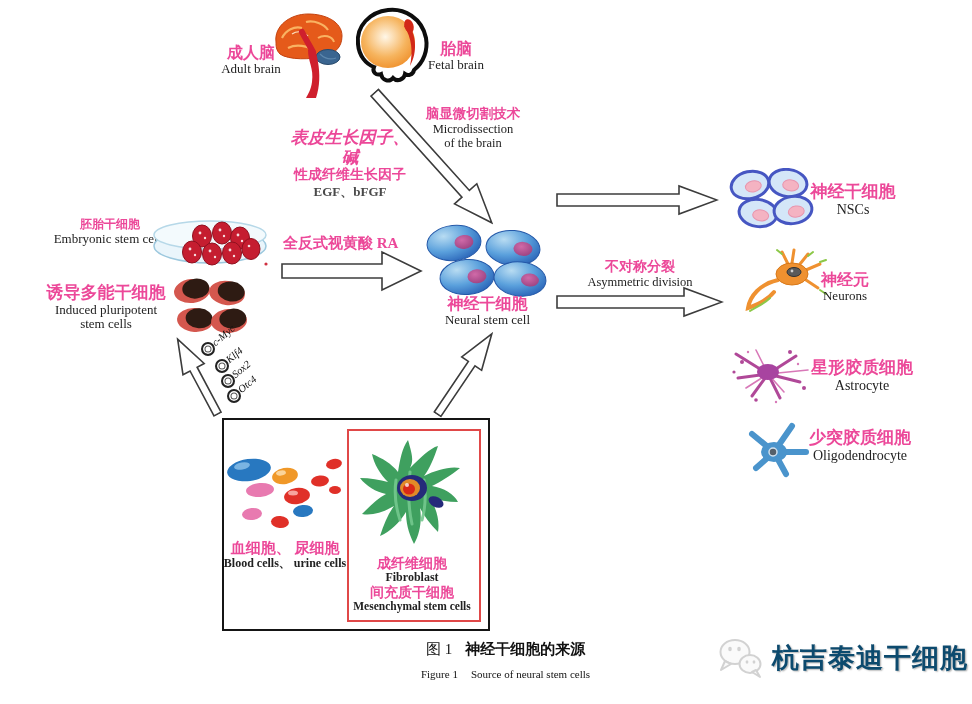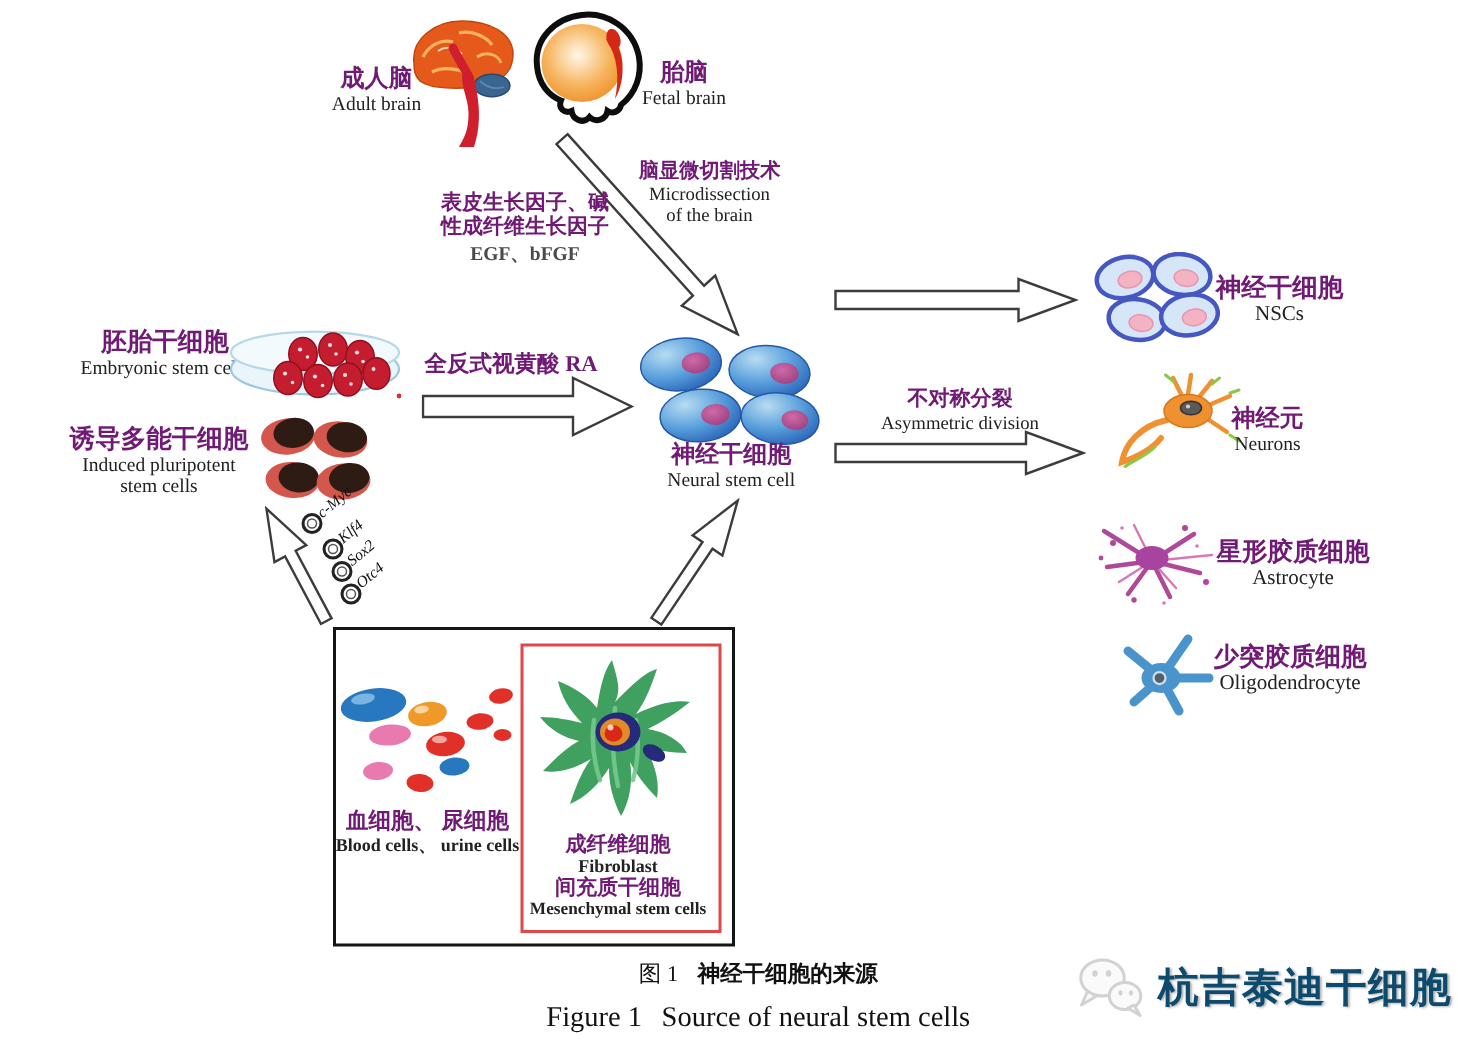--- a/index.html
+++ b/index.html
@@ -2,21 +2,21 @@
 <html><head>
 <meta charset="utf-8">
 <style>
   html,body{margin:0;padding:0;background:#ffffff;}
   #stage{
     position:relative;width:972px;height:704px;background:#ffffff;overflow:hidden;
     font-family:"Liberation Serif","DejaVu Serif",serif;color:#1a1a1a;
   }
   .abs{position:absolute;}
   .lbl{position:absolute;text-align:center;line-height:1.15;}
-  .zh{font-weight:bold;color:#701a75;}
+  .zh{font-weight:bold;color:#ec4899;}
   .en{color:#222;}
   .harrow polygon{fill:#ffffff;stroke:#3c3c3c;stroke-width:1.6;stroke-linejoin:miter;}
   .rotwrap{position:absolute;}
   .factor-circle{position:absolute;width:10px;height:10px;border:2px solid #222;border-radius:50%;background:#fff;box-shadow:inset 0 0 0 1.5px #fff, inset 0 0 0 2.5px #555;}
   .factor-label{position:absolute;font-style:italic;font-size:10.5px;color:#111;transform:rotate(-40deg);transform-origin:0 60%;white-space:nowrap;}
   .blackbox{position:absolute;border:2.5px solid #151515;background:#fff;}
   .redbox{position:absolute;border:2px solid #e04848;background:#fff;}
   .caption{position:absolute;text-align:center;color:#111;}
   .caption .cap-label{font-weight:normal;margin-right:13px;padding-left:36px;}
   .watermark{position:absolute;display:flex;align-items:center;gap:6px;}
@@ -105,37 +105,37 @@
       </svg>
   </div>
 
   <div class="lbl" style="left:412px;top:106px;width:122px;">
     <div class="zh" style="font-size:13.5px;">脑显微切割技术</div>
     <div class="en" style="font-size:12.5px;">Microdissection</div>
     <div class="en" style="font-size:12.5px;">of the brain</div>
   </div>
 
   <div class="lbl" style="left:288px;top:128px;width:124px;">
-    <div class="zh" style="font-size:14px;">表皮生长因子、碱</div>
+    <div class="zh" style="font-size:17px;font-style:italic;">表皮生长因子、碱</div>
     <div class="zh" style="font-size:14px;">性成纤维生长因子</div>
     <div class="en" style="font-size:13px;font-weight:bold;color:#4a4a4a;margin-top:2px;">EGF、bFGF</div>
   </div>
 
   <div class="lbl" style="left:283px;top:234px;width:122px;text-align:left;">
     <span class="zh" style="font-size:15px;white-space:nowrap;">全反式视黄酸  RA</span>
   </div>
 
 
   <div class="lbl" style="left:556px;top:259px;width:168px;">
     <div class="zh" style="font-size:14px;">不对称分裂</div>
     <div class="en" style="font-size:12.5px;">Asymmetric division</div>
   </div>
 
   <div class="lbl" style="left:45px;top:218px;width:130px;">
-    <div class="zh" style="font-size:17px;">胚胎干细胞</div>
+    <div class="zh" style="font-size:12px;">胚胎干细胞</div>
     <div class="en" style="font-size:13px;">Embryonic stem cells</div>
   </div>
 
   <svg class="abs" style="left:150px;top:212px;" width="126" height="64" viewBox="0 0 126 64">
     <ellipse cx="60" cy="34" rx="56" ry="17" fill="#eaf5fb" stroke="#9cc8de" stroke-width="1.5"></ellipse>
     <ellipse cx="60" cy="23" rx="56" ry="14" fill="#f3fafd" stroke="#b6d8e8" stroke-width="1.5"></ellipse>
     <g>
       <g fill="#c51d30" stroke="#90101f" stroke-width="1">
         <ellipse cx="52" cy="24" rx="9.5" ry="11"></ellipse>
           <ellipse cx="72" cy="21" rx="9.5" ry="11"></ellipse>
@@ -384,21 +384,21 @@
     <div class="zh" style="font-size:14px;">成纤维细胞</div>
     <div class="en" style="font-size:12px;font-weight:bold;">Fibroblast</div>
     <div class="zh" style="font-size:14px;">间充质干细胞</div>
     <div class="en" style="font-size:11.5px;font-weight:bold;">Mesenchymal stem cells</div>
   </div>
 
   <div class="caption" style="left:20px;top:640px;width:935px;">
     <div style="font-size:15px;">
       <span class="cap-label">图 1</span><span style="font-weight:bold;">神经干细胞的来源</span>
     </div>
-    <div style="font-size:19px;margin-top:9px;text-align:center;">
+    <div style="font-size:11px;margin-top:9px;text-align:center;">
       <span class="cap-label">Figure 1</span><span>Source of neural stem cells</span>
     </div>
   </div>
 
   <div class="watermark" style="left:716px;top:636px;">
     <svg width="50" height="44" viewBox="0 0 50 44">
       <g fill="#fafafa" stroke="#d2d2d2" stroke-width="2">
         <ellipse cx="19" cy="16" rx="14.5" ry="12"></ellipse>
         <path d="M9,25 L5,34 L15,28 Z" stroke-linejoin="round"></path>
         <ellipse cx="34" cy="28" rx="10.5" ry="9"></ellipse>

